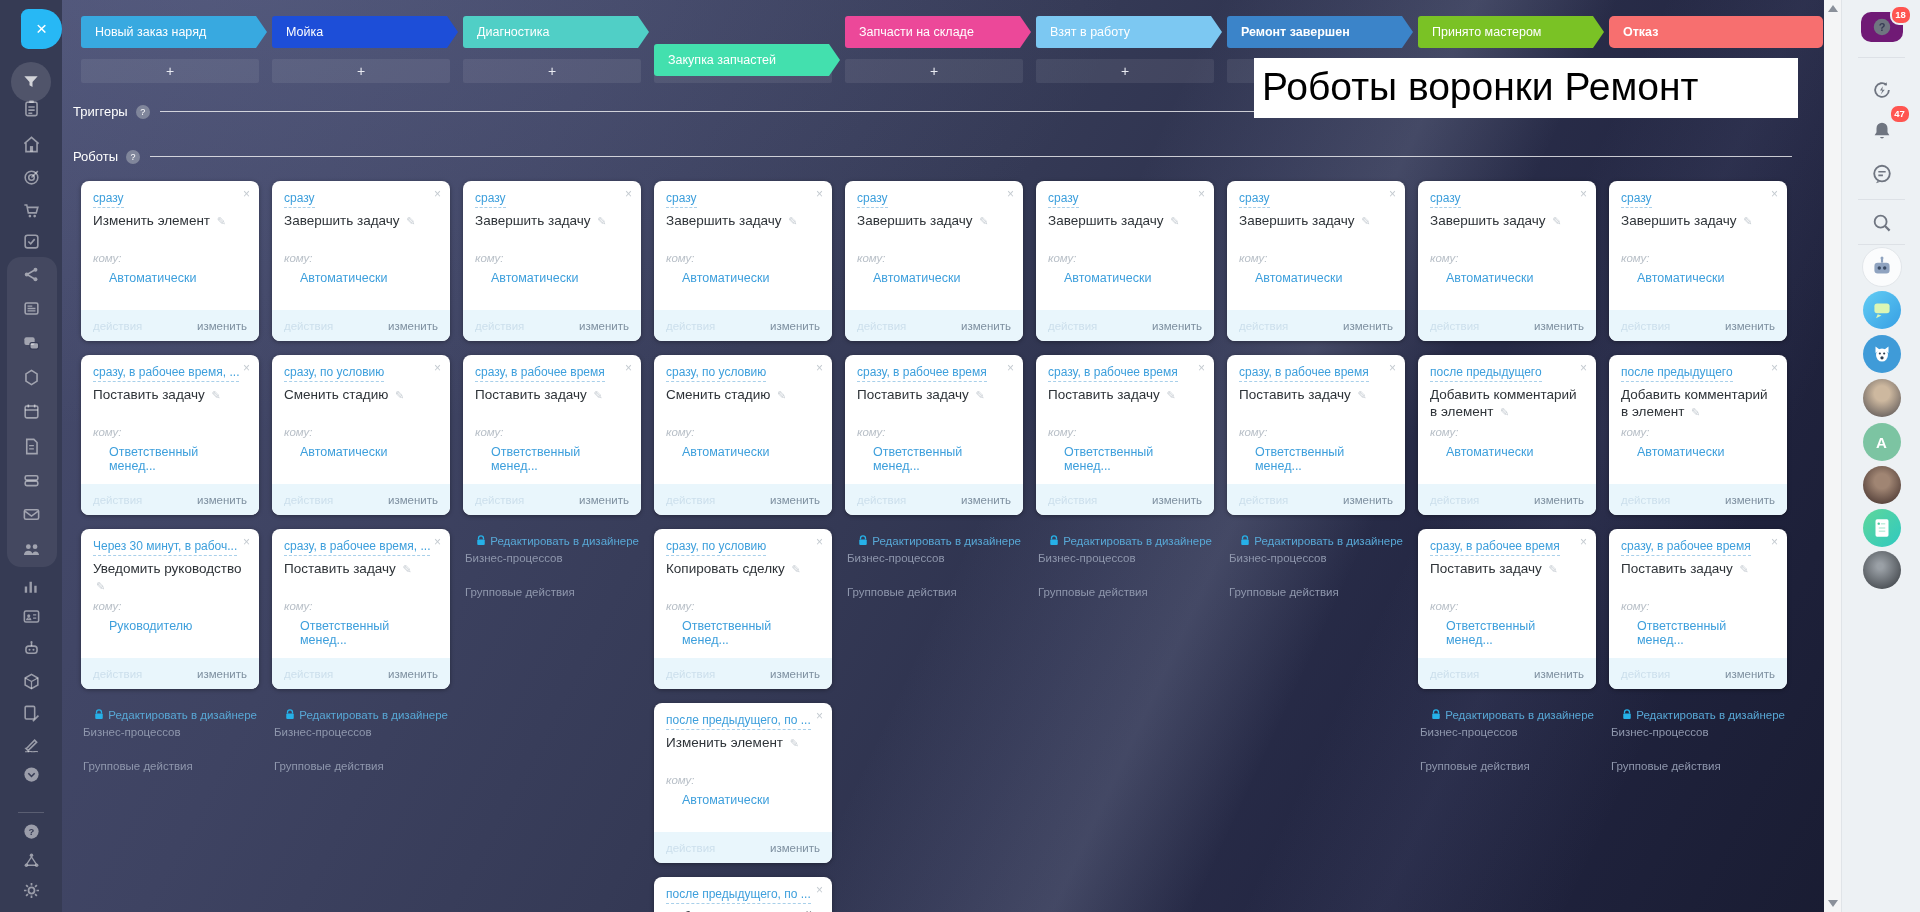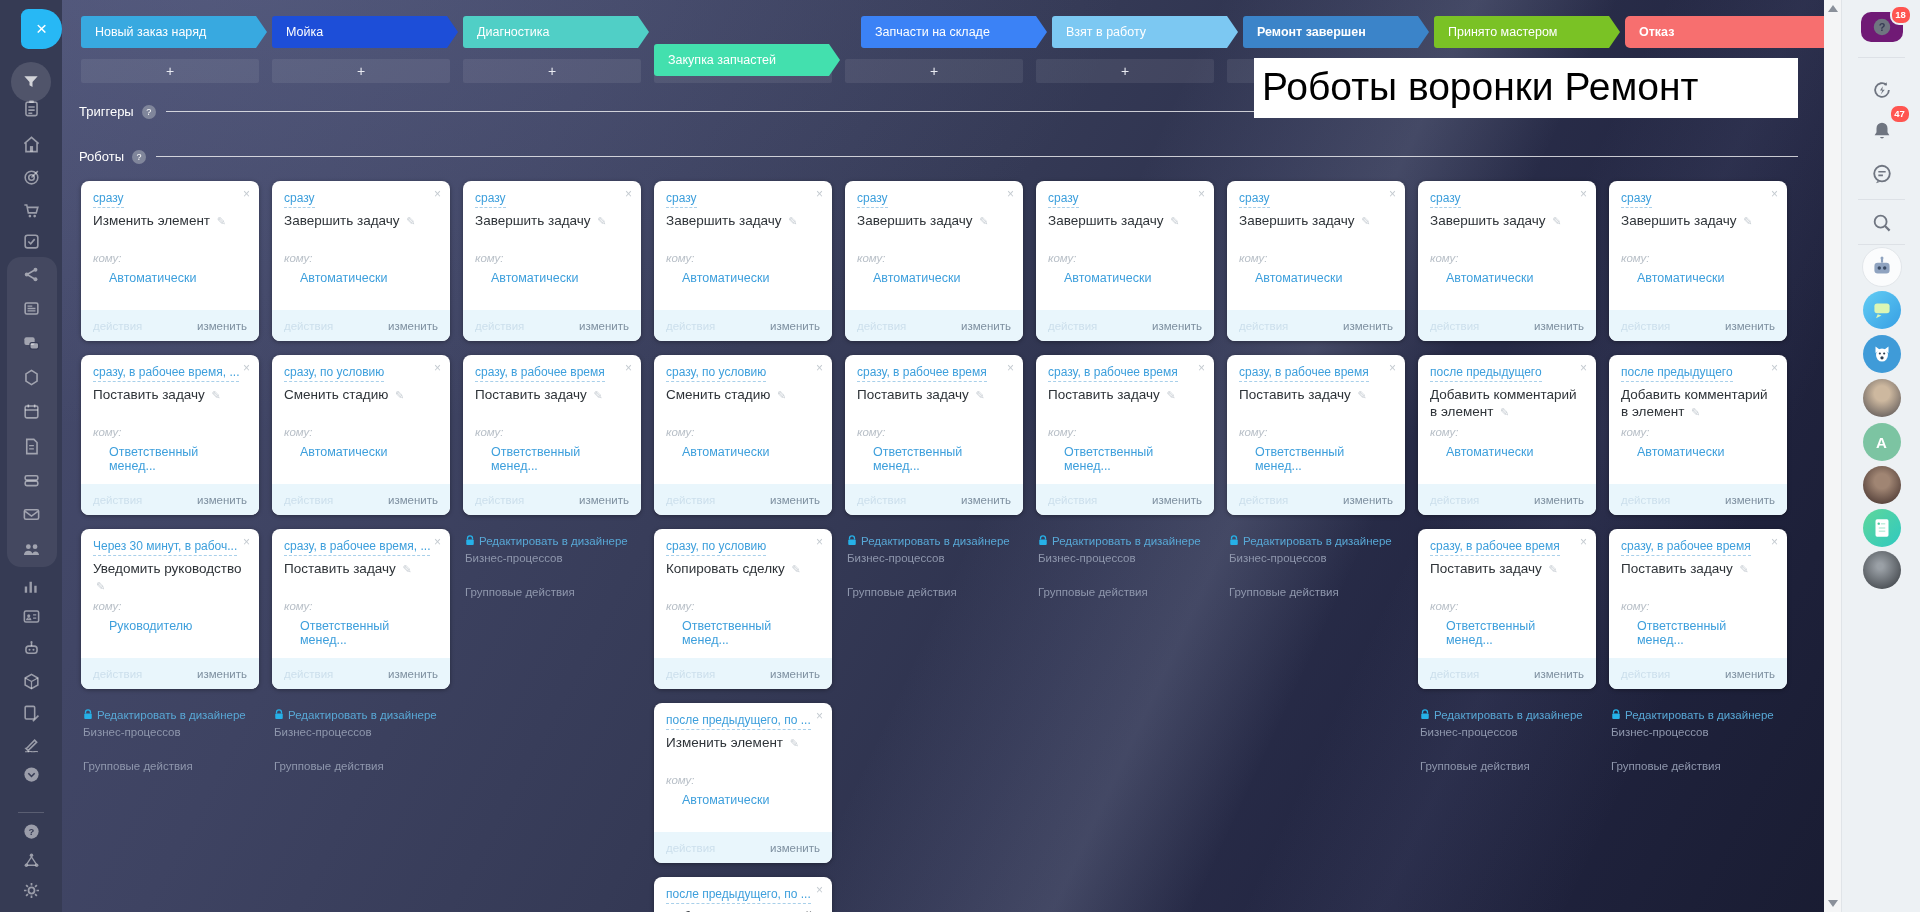--- a/index.html
+++ b/index.html
@@ -37,21 +37,21 @@
 
   #plus-row{position:absolute;left:81px;top:59px;display:flex;z-index:1;}
   .plus-bar{width:178px;height:24px;margin-right:13px;background:rgba(255,255,255,.08);border-radius:2px;
     color:#e9ebf2;font-size:14px;line-height:24px;text-align:center;cursor:pointer;}
 
   
   #title-overlay{position:absolute;left:1254px;top:58px;width:544px;height:60px;background:#fff;z-index:50;
     color:#000;font-size:39px;line-height:58px;padding-left:8px;box-sizing:border-box;white-space:nowrap;}
 
   
-  .section-row{position:absolute;left:79px;display:flex;align-items:center;z-index:1;width:1719px;justify-content:flex-end;}
+  .section-row{position:absolute;left:73px;display:flex;align-items:center;z-index:1;width:1719px;justify-content:flex-end;}
   #sec-triggers{top:104px;}
   #sec-robots{top:149px;}
   .section-label{color:#fff;font-size:13px;margin-right:8px;}
   .q-badge{width:14px;height:14px;border-radius:50%;background:#80869b;color:#fff;font-size:9px;line-height:14px;
     text-align:center;margin-right:10px;flex:none;cursor:pointer;}
   .section-line{flex:1;height:1px;background:rgba(255,255,255,.75);}
 
   
   #robot-grid{position:absolute;left:81px;top:181px;display:grid;grid-template-columns:repeat(9,178px);column-gap:13px;z-index:1;}
   .robot-column{display:flex;flex-direction:column;}
@@ -63,21 +63,21 @@
   .card .close{position:absolute;top:7px;right:9px;color:#c4cad0;font-size:12px;line-height:12px;cursor:pointer;}
   .card .title{color:#2e3338;font-size:13.5px;margin-top:4px;line-height:1.32;min-height:40px;}
   .card .pencil{color:#c8ced4;font-size:11px;margin-left:3px;cursor:pointer;}
   .card .to-label{color:#b9c0c8;font-size:11.5px;font-style:italic;}
   .card .to{color:#3d9fdc;font-size:12.5px;margin-top:7px;cursor:pointer;margin-left:16px;}
   .card .footer{margin:auto -12px 0;background:#e9f6fc;border-radius:0 0 8px 8px;height:31px;
     display:flex;align-items:center;justify-content:space-between;padding:0 12px;font-size:11.5px;}
   .footer .f-actions{color:#ccdfec;cursor:pointer;text-align:center;}
   .footer .f-edit{color:#7e90a0;cursor:pointer;}
   .locked{padding:4px 2px 0;font-size:11.5px;line-height:1.5;}
-  .locked .lk1{color:#58a8d6;cursor:pointer;}
+  .locked .lk1{color:#58a8d6;cursor:pointer;text-align:right;}
   .locked .lk1 svg{width:10px;height:12px;margin-right:4px;vertical-align:-1px;}
   .locked .lk2{color:#8f97ad;}
   .locked .lk-group{color:#8f97ad;margin-top:16px;cursor:pointer;}
 
   
   #scrollbar{position:absolute;left:1824px;top:0;width:17px;height:912px;background:#f4f5f6;z-index:6;}
   .sb-arrow{position:absolute;left:4px;width:0;height:0;border-left:5px solid transparent;border-right:5px solid transparent;cursor:pointer;}
   #sb-up{top:5px;border-bottom:7px solid #8a909a;}
   #sb-down{bottom:5px;border-top:7px solid #8a909a;}
 
@@ -397,21 +397,21 @@
       </div>
     </div>
   <div id="ls-divider"></div>
 </aside>
 
 <div id="stages-row">
     <div class="stage" style="background: rgb(56, 169, 224);">Новый заказ наряд</div>
     <div class="stage" style="background: #1d4ed8;">Мойка</div>
     <div class="stage" style="background: rgb(80, 207, 198);">Диагностика</div>
     <div class="stage" style="background: rgb(67, 224, 174); margin-top: 28px;">Закупка запчастей</div>
-    <div class="stage" style="background: #3b82f6; margin-left: 16px;">Запчасти на складе</div>
+    <div class="stage" style="background: #ec4899;">Запчасти на складе</div>
     <div class="stage" style="background: rgb(124, 200, 242);">Взят в работу</div>
     <div class="stage bold" style="background: rgb(59, 132, 201);">Ремонт завершен</div>
     <div class="stage" style="background: rgb(122, 194, 37);">Принято мастером</div>
     <div class="stage bold no-arrow" style="background: rgb(247, 111, 111);">Отказ</div>
   </div>
 <div id="stage-gear"><svg viewBox="0 0 24 24">
       <use href="#s-settings"></use>
     </svg></div>
 <div id="plus-row">
     <div class="plus-bar">+</div>

